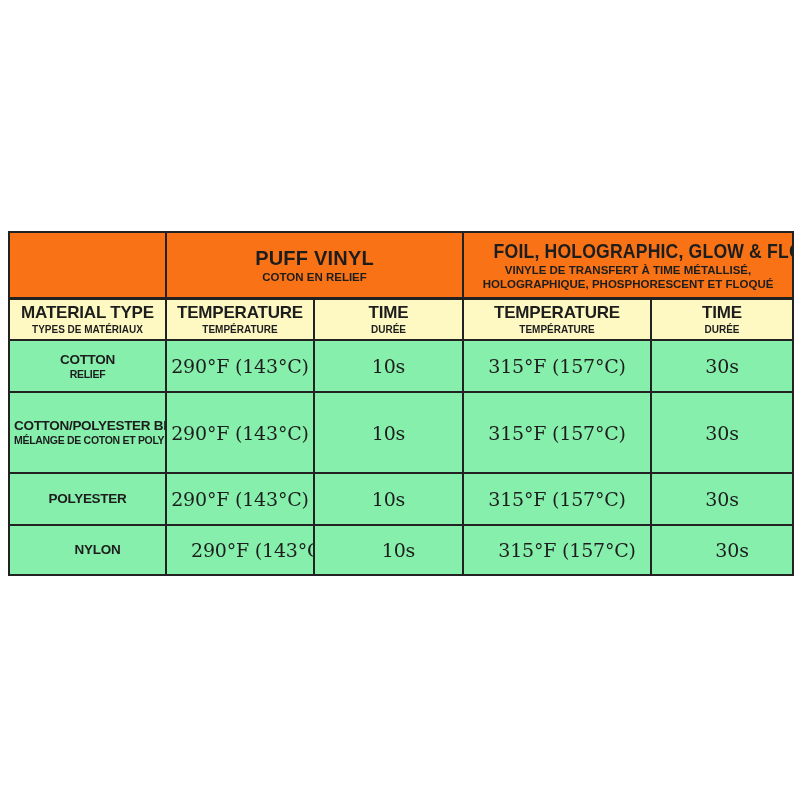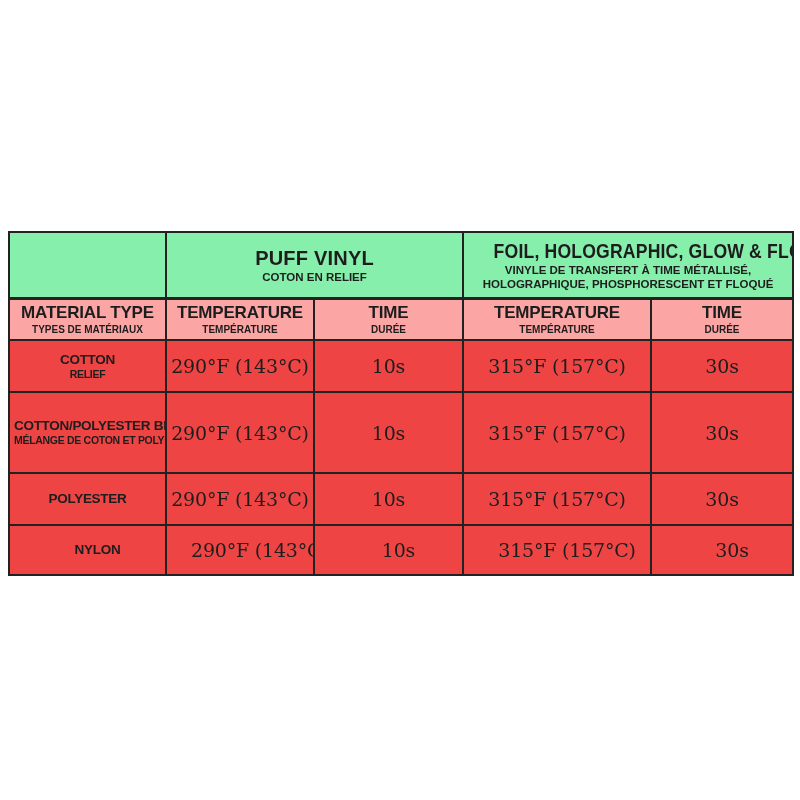--- a/index.html
+++ b/index.html
@@ -18,29 +18,29 @@
     top: 231px;
     width: 784px;
     border-collapse: collapse;
     table-layout: fixed;
   }
   table.heat td {
     border: 2px solid #222222;
     text-align: center;
     vertical-align: middle;
     padding: 2px 4px;
-    background: #ef4444;
+    background: #86efac;
     overflow: hidden;
   }
   tr.h1 td {
-    background: #86efac;
+    background: #f97316;
     border-bottom-width: 3px;
     height: 60px;
   }
-  tr.h2 td { background: #fca5a5; height: 35px; }
+  tr.h2 td { background: #fef9c3; height: 35px; }
   tr.r1 td { height: 46px; }
   tr.r2 td { height: 75px; }
   tr.r3 td { height: 46px; }
   tr.r4 td { height: 44px; padding-left: 24px; }
 
   .group-title {
     display: block;
     font-weight: bold;
     font-size: 20px;
     line-height: 24px;

